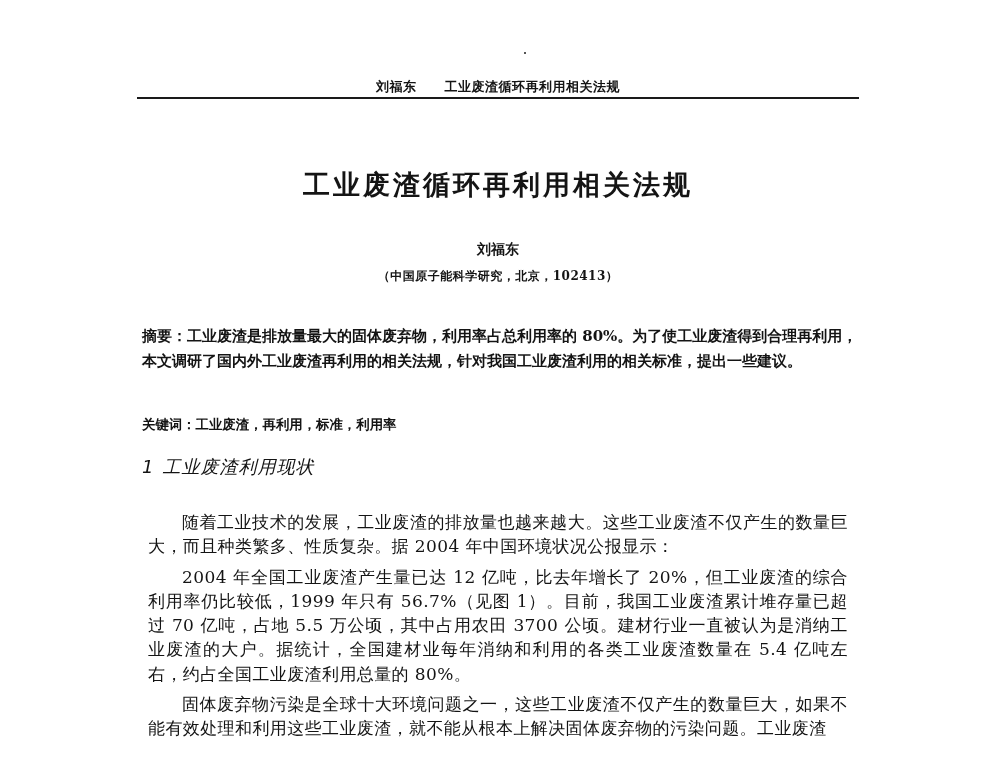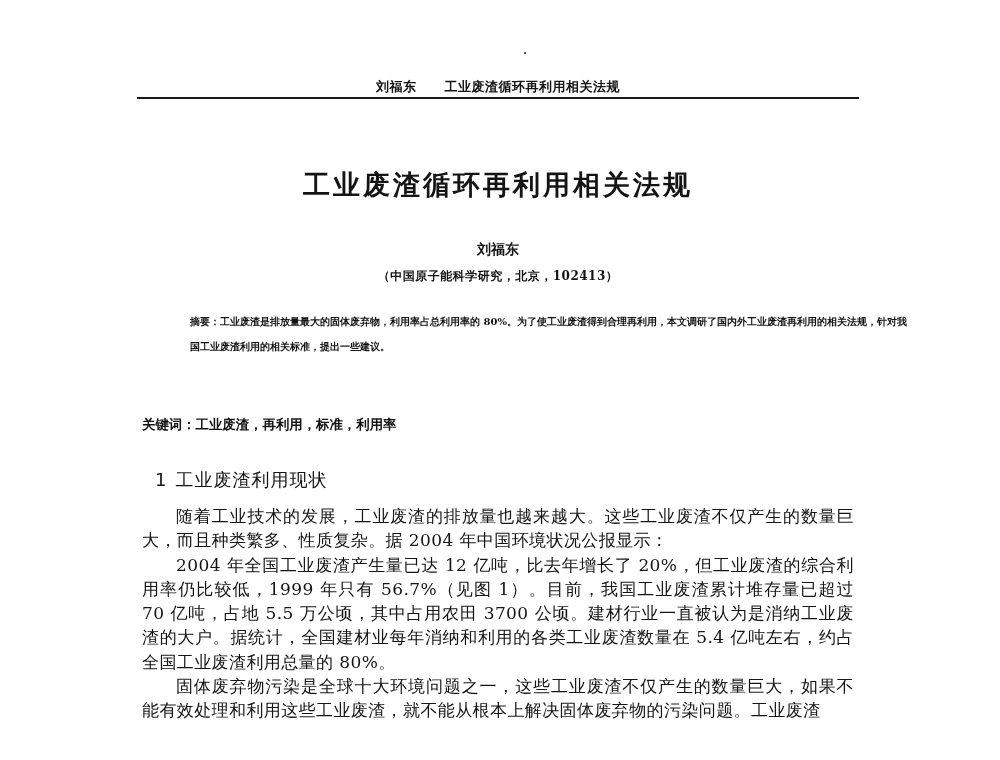--- a/index.html
+++ b/index.html
@@ -83,26 +83,25 @@
       width: 722px;
       text-align: center;
       font-size: 12px;
       line-height: 20px;
       font-weight: bold;
       letter-spacing: 0.5px;
     }
     .abstract {
       position: absolute;
       left: 142px;
-      top: 309px;
+      top: 324px;
       width: 720px;
-      font-size: 10px;
+      font-size: 15px;
       line-height: 25px;
       font-weight: bold;
-      margin-left: 48px;
     }
     .abstract .label,
     .keywords .label {
       font-family: "DejaVu Sans", "Liberation Sans", sans-serif;
       font-weight: bold;
     }
     .keywords {
       position: absolute;
       left: 142px;
       top: 376px;
@@ -124,21 +123,21 @@
     .section-heading .num {
       margin-right: 8px;
     }
     .body {
       position: absolute;
       left: 142px;
       top: 504px;
       width: 712px;
     }
     .body p {
-      margin: 0;
+      margin: 6px;
       font-size: 17px;
       line-height: 24.3px;
       text-indent: 2em;
       text-align: justify;
       letter-spacing: 0.4px;
     }
   </style>
 </head>
 <body>
 
@@ -157,21 +156,21 @@
   <div class="affiliation">（中国原子能科学研究，北京，102413）</div>
 
   <div class="abstract">
     <span class="label">摘要：</span><span>工业废渣是排放量最大的固体废弃物，利用率占总利用率的 80%。为了使工业废渣得到合理再利用，本文调研了国内外工业废渣再利用的相关法规，针对我国工业废渣利用的相关标准，提出一些建议。</span>
   </div>
 
   <div class="keywords">
     <span class="label">关键词：</span><span>工业废渣，再利用，标准，利用率</span>
   </div>
 
-  <h2 class="section-heading" style="margin:13px;font-weight:normal;">
+  <h2 class="section-heading" style="margin:0;font-weight:normal;font-style:italic;">
     <span class="num">1</span><span>工业废渣利用现状</span>
   </h2>
 
   <div class="body">
     <p>随着工业技术的发展，工业废渣的排放量也越来越大。这些工业废渣不仅产生的数量巨大，而且种类繁多、性质复杂。据 2004 年中国环境状况公报显示：</p>
     <p>2004 年全国工业废渣产生量已达 12 亿吨，比去年增长了 20%，但工业废渣的综合利用率仍比较低，1999 年只有 56.7%（见图 1）。目前，我国工业废渣累计堆存量已超过 70 亿吨，占地 5.5 万公顷，其中占用农田 3700 公顷。建材行业一直被认为是消纳工业废渣的大户。据统计，全国建材业每年消纳和利用的各类工业废渣数量在 5.4 亿吨左右，约占全国工业废渣利用总量的 80%。</p>
     <p>固体废弃物污染是全球十大环境问题之一，这些工业废渣不仅产生的数量巨大，如果不能有效处理和利用这些工业废渣，就不能从根本上解决固体废弃物的污染问题。工业废渣</p>
   </div>
 
 </div>

